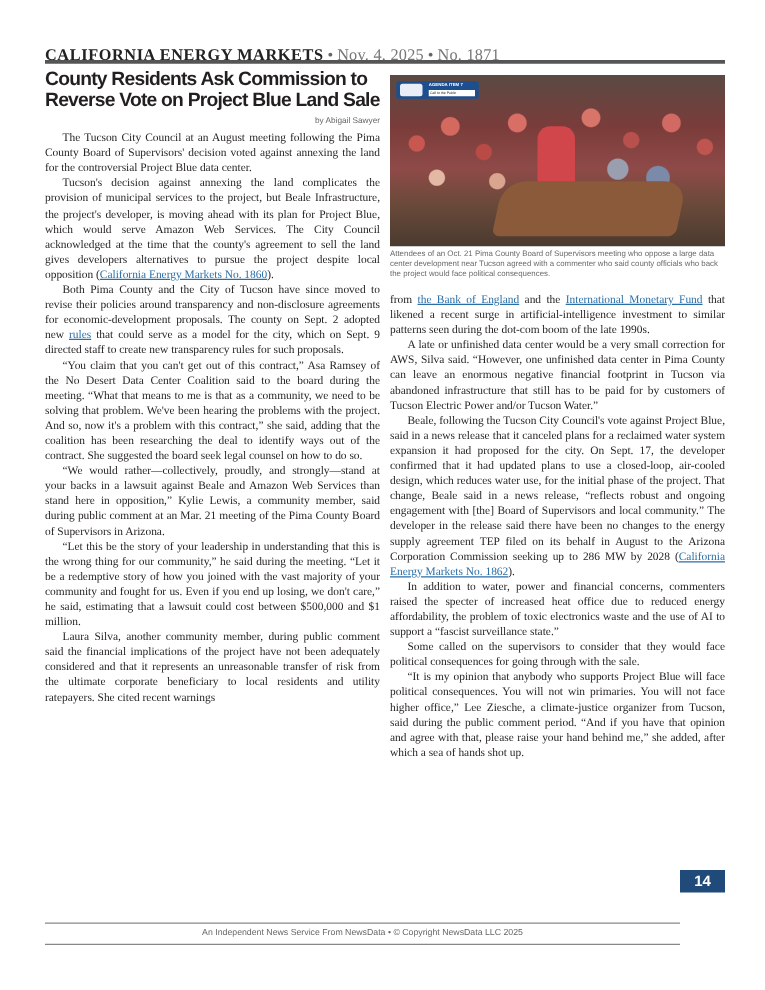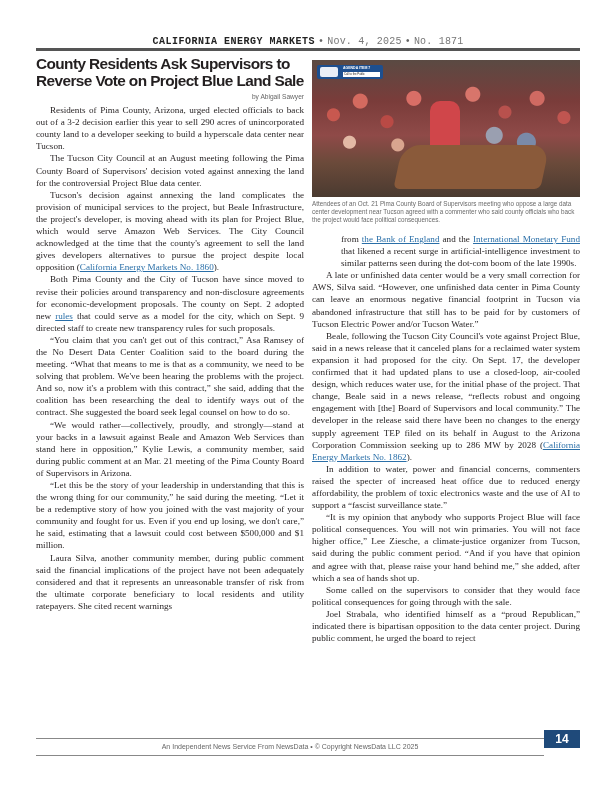--- a/index.html
+++ b/index.html
@@ -1,33 +1,33 @@
 <!DOCTYPE html>
 <html><head>
 <meta charset="utf-8">
 <style>
   html, body { margin: 0; padding: 0; background: #ffffff; }
   body { width: 612px; height: 792px; position: relative; overflow: hidden; font-family: "Liberation Serif", serif; color: #231f20; }
 
-  .masthead { position: absolute; left: 36px; top: 36px; width: 544px; height: 14px; text-align: center; font-family: Liberation Mono, monospace; font-size: 10px; letter-spacing: 0.2px; color: #333; }
+  .masthead { position: absolute; left: 36px; top: 36px; width: 544px; height: 14px; font-family: Liberation Serif, serif; font-size: 13px; letter-spacing: 0.2px; color: #333; }
   .masthead .pub { font-weight: bold; letter-spacing: 0.5px; color: #222; }
   .masthead .sep { color: #666; margin: 0 3px; }
   .masthead .meta { color: #777; }
   .masthead-thin { position: absolute; left: 36px; top: 40px; width: 544px; height: 1px; background: #ddd; z-index: -1; }
   .masthead-rule { position: absolute; left: 36px; top: 48px; width: 544px; height: 3px; background: #555; }
 
   .col { position: absolute; top: 56px; width: 268px; font-size: 9.15px; line-height: 12.1px; text-align: justify; }
   .col-left { left: 36px; }
   .col-right { left: 312px; top: 233px; }
 
   .headline { font-family: "Liberation Sans", sans-serif; font-weight: bold; font-size: 15.4px; line-height: 16.5px; letter-spacing: -0.6px; color: #231f20; margin: 0 0 2px 0; text-align: left; }
   .byline { font-family: "Liberation Sans", sans-serif; font-size: 6.6px; color: #666; text-align: right; margin: 0 0 1px 0; }
 
   p.para { margin: 0; text-indent: 14px; }
-  p.noindent { text-indent: 0; margin-left: 29px; }
+  p.noindent { text-indent: 0; }
   a.link { color: #2a6fa8; text-decoration: underline; }
 
   .photo { position: absolute; left: 312px; top: 60px; width: 268px; height: 137px; overflow: hidden; background: linear-gradient(180deg, #5a4a43 0%, #7a3c3a 30%, #8f4a48 55%, #6b4a3a 75%, #4a3a30 100%); }
   .photo .crowd { position: absolute; left: 0; top: 0; width: 100%; height: 100%;
      background:
        radial-gradient(circle at 8% 40%, #c8584f 0 6px, transparent 7px),
        radial-gradient(circle at 18% 30%, #d46a5f 0 7px, transparent 8px),
        radial-gradient(circle at 28% 45%, #b94a45 0 6px, transparent 7px),
        radial-gradient(circle at 38% 28%, #d96e66 0 7px, transparent 8px),
        radial-gradient(circle at 50% 35%, #c24e4b 0 6px, transparent 7px),
@@ -45,36 +45,35 @@
   .photo .badge { position: absolute; left: 5px; top: 5px; height: 14px; width: 66px; background: #1d4f8f; border-radius: 2px; }
   .photo .badge-title { position: absolute; left: 26px; top: 0; font-family: "Liberation Sans", sans-serif; font-size: 3.5px; color: #fff; font-weight: bold; line-height: 6px; }
   .photo .badge-sub { position: absolute; left: 26px; top: 7px; width: 36px; height: 5px; background: #fff; font-family: "Liberation Sans", sans-serif; font-size: 2.8px; color: #222; line-height: 5px; padding-left: 1px; }
   .photo .badge-icon { position: absolute; left: 3px; top: 2px; width: 18px; height: 10px; background: #e9eef6; border-radius: 2px; }
 
   .caption { position: absolute; left: 312px; top: 200px; width: 268px; font-family: "Liberation Sans", sans-serif; font-size: 6.3px; line-height: 8.2px; color: #6a6a6a; text-align: left; }
 
   .footer-rule-top { position: absolute; left: 36px; top: 738px; width: 508px; height: 1px; background: #888; }
   .footer-rule-bot { position: absolute; left: 36px; top: 755px; width: 508px; height: 1px; background: #888; }
   .footer-text { position: absolute; left: 36px; top: 740px; width: 508px; height: 14px; text-align: center; font-family: "Liberation Sans", sans-serif; font-size: 7px; color: #666; line-height: 14px; }
-  .page-num { position: absolute; left: 544px; top: 730px; width: 36px; height: 18px; background: #1f4a7a; color: #fff; font-family: "Liberation Sans", sans-serif; font-weight: bold; font-size: 12px; text-align: center; line-height: 18px; }
+  .page-num { position: absolute; left: 544px; top: 696px; width: 36px; height: 18px; background: #1f4a7a; color: #fff; font-family: "Liberation Sans", sans-serif; font-weight: bold; font-size: 12px; text-align: center; line-height: 18px; }
 </style>
 </head>
 <body>
 
 <div class="masthead-thin"></div>
 <div class="masthead">
   <span class="pub">CALIFORNIA ENERGY MARKETS</span><span class="sep">•</span><span class="meta">Nov. 4, 2025</span><span class="sep">•</span><span class="meta">No. 1871</span>
 </div>
 <div class="masthead-rule"></div>
 
 <div class="col col-left">
-  <h1 class="headline">County Residents Ask Supervisors to Reverse Vote on Project Blue Land Sale</h1>
+  <h1 class="headline">County Residents Ask Commission to Reverse Vote on Project Blue Land Sale</h1>
   <div class="byline">by Abigail Sawyer</div>
 
-  <p class="para">Residents of Pima County, Arizona, urged elected officials to back out of a 3-2 decision earlier this year to sell 290 acres of unincorporated county land to a developer seeking to build a hyperscale data center near Tucson.</p>
   <p class="para">The Tucson City Council at an August meeting following the Pima County Board of Supervisors' decision voted against annexing the land for the controversial Project Blue data center.</p>
   <p class="para"><span>Tucson's decision against annexing the land complicates the provision of municipal services to the project, but Beale Infrastructure, the project's developer, is moving ahead with its plan for Project Blue, which would serve Amazon Web Services. The City Council acknowledged at the time that the county's agreement to sell the land gives developers alternatives to pursue the project despite local opposition (</span><a class="link">California Energy Markets No. 1860</a><span>).</span></p>
   <p class="para"><span>Both Pima County and the City of Tucson have since moved to revise their policies around transparency and non-disclosure agreements for economic-development proposals. The county on Sept. 2 adopted new </span><a class="link">rules</a><span> that could serve as a model for the city, which on Sept. 9 directed staff to create new transparency rules for such proposals.</span></p>
   <p class="para">“You claim that you can't get out of this contract,” Asa Ramsey of the No Desert Data Center Coalition said to the board during the meeting. “What that means to me is that as a community, we need to be solving that problem. We've been hearing the problems with the project. And so, now it's a problem with this contract,” she said, adding that the coalition has been researching the deal to identify ways out of the contract. She suggested the board seek legal counsel on how to do so.</p>
   <p class="para">“We would rather—collectively, proudly, and strongly—stand at your backs in a lawsuit against Beale and Amazon Web Services than stand here in opposition,” Kylie Lewis, a community member, said during public comment at an Mar. 21 meeting of the Pima County Board of Supervisors in Arizona.</p>
   <p class="para">“Let this be the story of your leadership in understanding that this is the wrong thing for our community,” he said during the meeting. “Let it be a redemptive story of how you joined with the vast majority of your community and fought for us. Even if you end up losing, we don't care,” he said, estimating that a lawsuit could cost between $500,000 and $1 million.</p>
   <p class="para">Laura Silva, another community member, during public comment said the financial implications of the project have not been adequately considered and that it represents an unreasonable transfer of risk from the ultimate corporate beneficiary to local residents and utility ratepayers. She cited recent warnings</p>
 </div>
 
 <div class="photo">
@@ -87,21 +86,20 @@
     <div class="badge-sub">Call to the Public</div>
   </div>
 </div>
 <div class="caption">Attendees of an Oct. 21 Pima County Board of Supervisors meeting who oppose a large data center development near Tucson agreed with a commenter who said county officials who back the project would face political consequences.</div>
 
 <div class="col col-right">
   <p class="para noindent"><span>from </span><a class="link">the Bank of England</a><span> and the </span><a class="link">International Monetary Fund</a><span> that likened a recent surge in artificial-intelligence investment to similar patterns seen during the dot-com boom of the late 1990s.</span></p>
   <p class="para">A late or unfinished data center would be a very small correction for AWS, Silva said. “However, one unfinished data center in Pima County can leave an enormous negative financial footprint in Tucson via abandoned infrastructure that still has to be paid for by customers of Tucson Electric Power and/or Tucson Water.”</p>
   <p class="para"><span>Beale, following the Tucson City Council's vote against Project Blue, said in a news release that it canceled plans for a reclaimed water system expansion it had proposed for the city. On Sept. 17, the developer confirmed that it had updated plans to use a closed-loop, air-cooled design, which reduces water use, for the initial phase of the project. That change, Beale said in a news release, “reflects robust and ongoing engagement with [the] Board of Supervisors and local community.” The developer in the release said there have been no changes to the energy supply agreement TEP filed on its behalf in August to the Arizona Corporation Commission seeking up to 286 MW by 2028 (</span><a class="link">California Energy Markets No. 1862</a><span>).</span></p>
   <p class="para">In addition to water, power and financial concerns, commenters raised the specter of increased heat office due to reduced energy affordability, the problem of toxic electronics waste and the use of AI to support a “fascist surveillance state.”</p>
+  <p class="para">Some called on the supervisors to consider that they would face political consequences for going through with the sale.</p>
   <p class="para">“It is my opinion that anybody who supports Project Blue will face political consequences. You will not win primaries. You will not face higher office,” Lee Ziesche, a climate-justice organizer from Tucson, said during the public comment period. “And if you have that opinion and agree with that, please raise your hand behind me,” she added, after which a sea of hands shot up.</p>
-  <p class="para">Some called on the supervisors to consider that they would face political consequences for going through with the sale.</p>
-  <p class="para">Joel Strabala, who identified himself as a “proud Republican,” indicated there is bipartisan opposition to the data center project. During public comment, he urged the board to reject</p>
 </div>
 
 <div class="footer-rule-top"></div>
 <div class="footer-text">An Independent News Service From NewsData • © Copyright NewsData LLC 2025</div>
 <div class="footer-rule-bot"></div>
 <div class="page-num">14</div>
 
 </body></html>

